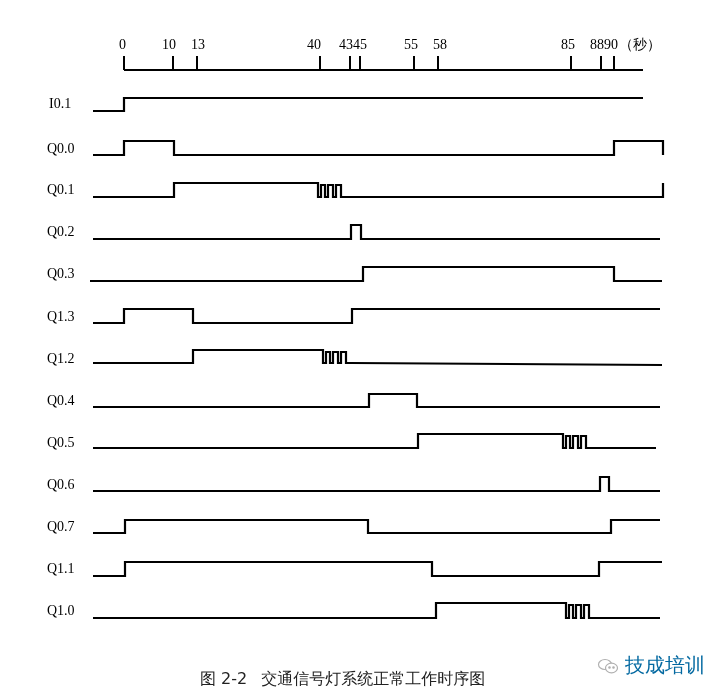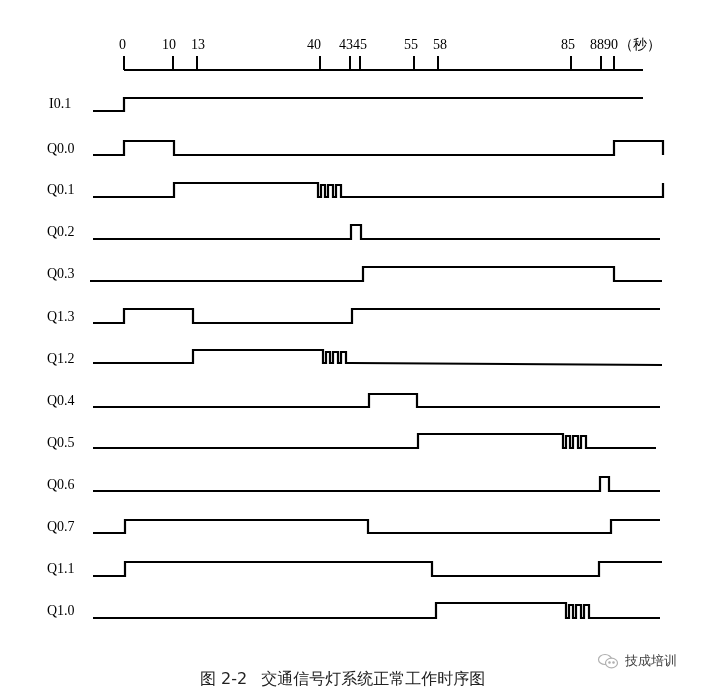--- a/index.html
+++ b/index.html
@@ -2,21 +2,21 @@
 <html><head>
   <meta charset="utf-8">
   <style>
     html, body { margin: 0; padding: 0; background: #ffffff; }
     body { width: 724px; height: 695px; position: relative; overflow: hidden; font-family: "Liberation Serif", serif; }
     #diagram { position: absolute; left: 0; top: 0; width: 724px; height: 695px; }
     .tick-label { font-family: "Liberation Serif", serif; font-size: 14px; fill: #000; }
     .row-label { font-family: "Liberation Serif", serif; font-size: 14px; fill: #000; }
     .caption { position: absolute; left: 200px; top: 669px; font-family: "DejaVu Sans", sans-serif; font-size: 16px; color: #222; }
     .caption .num { margin-right: 14px; }
-    .watermark { position: absolute; left: 597px; top: 652px; font-family: "DejaVu Sans", sans-serif; font-size: 13px; color: #404040; display: flex; align-items: center; gap: 6px; }
+    .watermark { position: absolute; left: 597px; top: 652px; font-family: "DejaVu Sans", sans-serif; font-size: 20px; color: #0369a1; display: flex; align-items: center; gap: 6px; }
     .wm-icon { width: 22px; height: 16px; }
   </style>
 </head>
 <body>
 
 <svg id="diagram" xmlns="http://www.w3.org/2000/svg" width="724" height="695" viewBox="0 0 724 695">
   <g stroke="#000" stroke-width="2" fill="none">
     <line x1="124" y1="70" x2="643" y2="70"></line>
     <line x1="124" y1="56" x2="124" y2="70"></line>
     <line x1="173" y1="56" x2="173" y2="70"></line>

